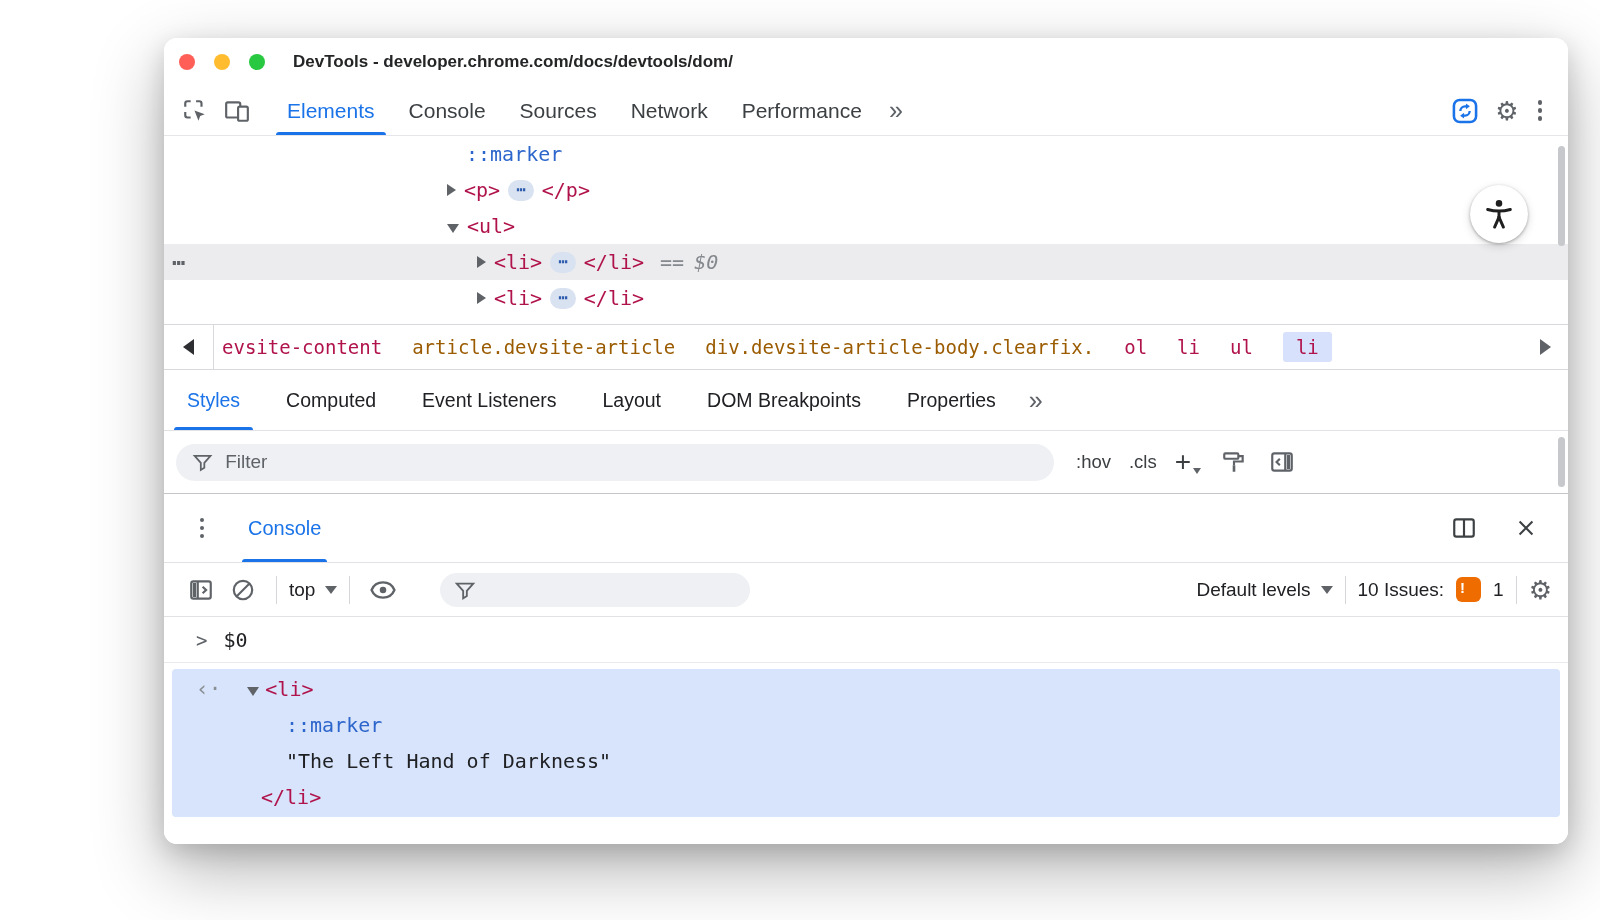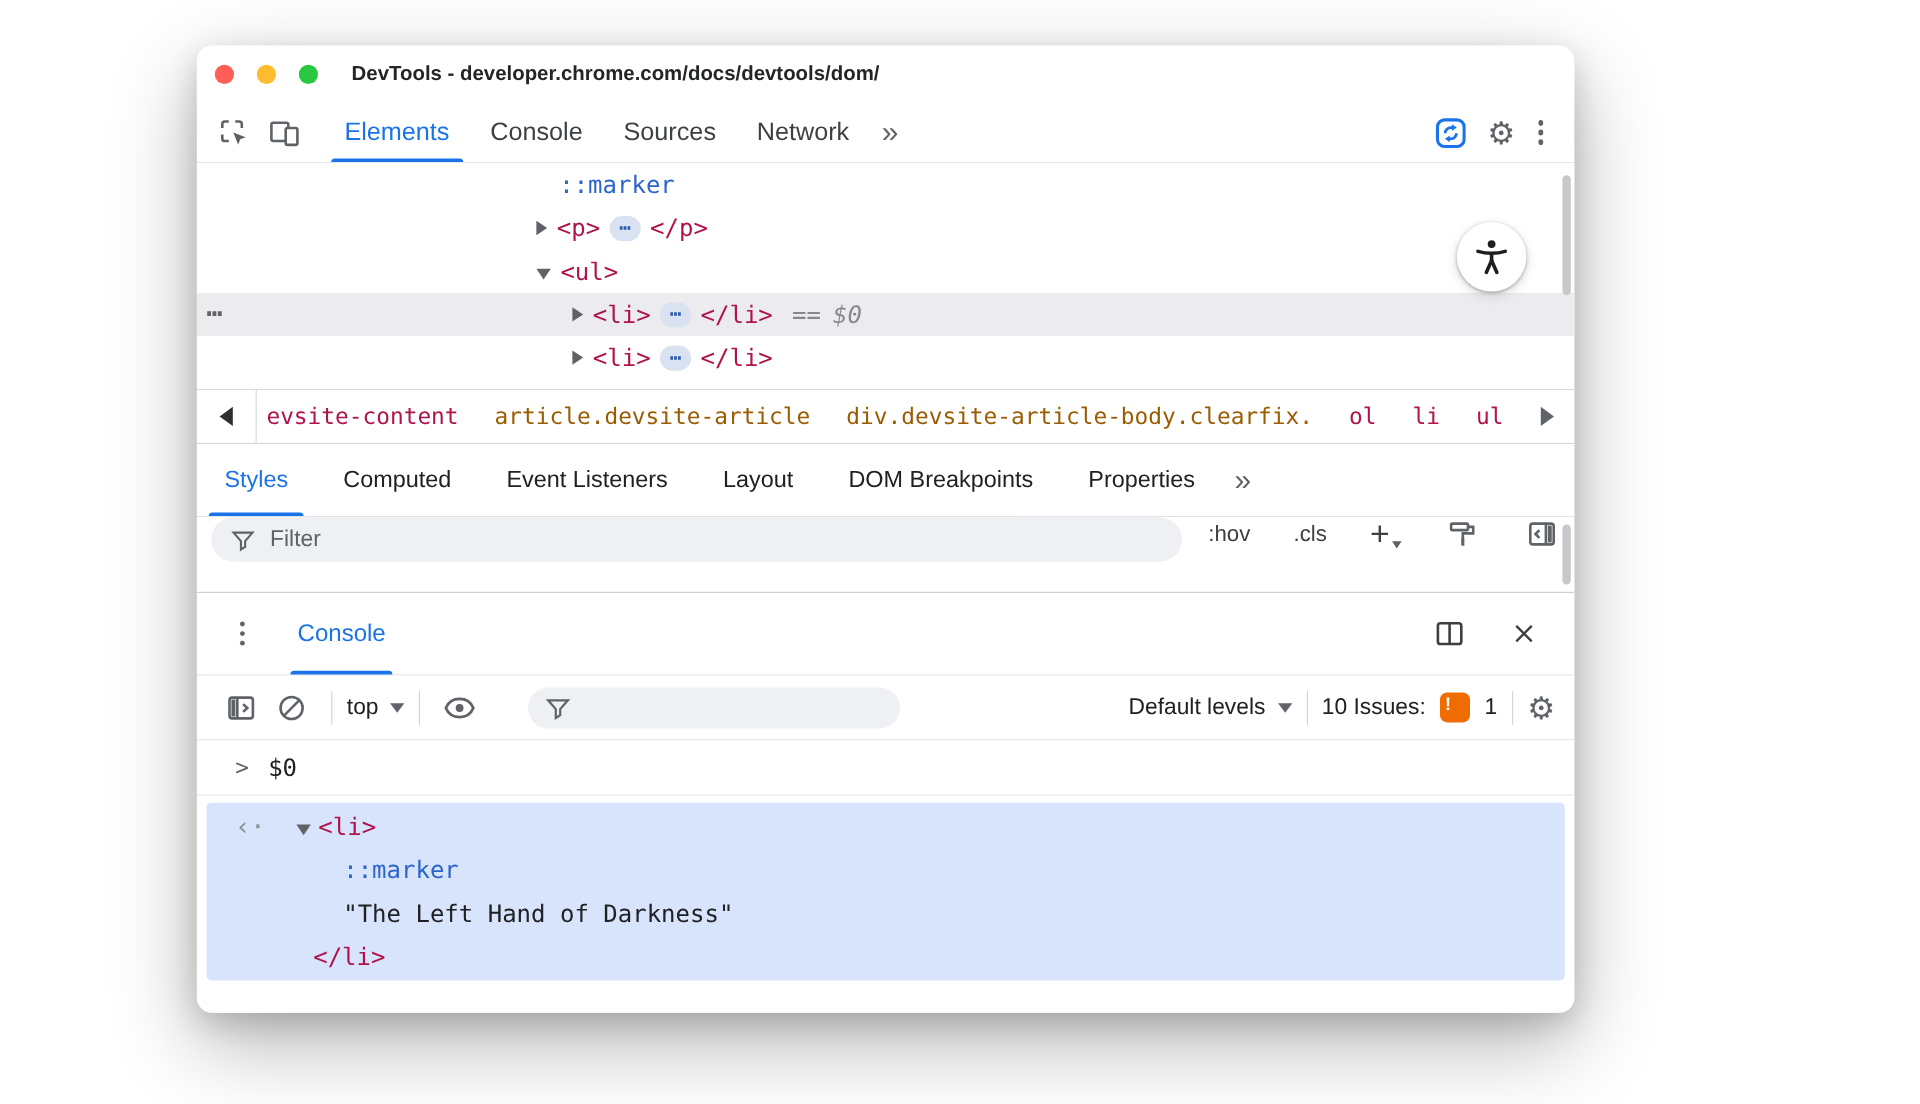--- a/index.html
+++ b/index.html
@@ -1,19 +1,19 @@
 <!DOCTYPE html>
 <html style="--accent: #1a73e8; --tag: #b0134b; --attr: #9a5b01; --pseudo: #2c65cb; --selection-blue: #d7e4fb; --crumb-selected-bg: #d7e1fb; --issues-badge: #ef6c00; --light-red: #ff5f57; --light-yellow: #febc2e; --light-green: #28c840;"><head>
 <meta charset="utf-8">
 <style>
   * { margin:0; padding:0; box-sizing:border-box; }
   html,body { width:1600px; height:920px; background:#ffffff; font-family:"Liberation Sans", sans-serif; }
 
   .window{
-    position:absolute; left:164px; top:38px; width:1148px; height:806px;
+    position:absolute; left:164px; top:38px; width:1404px; height:806px;
     background:#fff; border-radius:13px; overflow:hidden;
     box-shadow:0 25px 70px rgba(0,0,0,.30), 0 8px 24px rgba(0,0,0,.15);
     display:flex; flex-direction:column;
   }
 
   
   .titlebar{ flex:0 0 48px; display:flex; align-items:center; padding-left:15px; background:#fff; }
   .lights{ display:flex; gap:19px; }
   .light{ width:16px; height:16px; border-radius:50%; cursor:pointer; }
   .light.red{ background:var(--light-red,#ff5f57); }
@@ -66,25 +66,25 @@
   .crumb.attrc{ color:var(--attr,#9a5b01); }
   .crumb.selected{ background:var(--crumb-selected-bg,#d7e1fb); padding:4px 13px; border-radius:3px; }
 
   
   .styles-tabs{ flex:0 0 61px; display:flex; align-items:stretch; border-bottom:1px solid #e0e2e5; background:#fff; }
   .s-tab{ display:flex; align-items:center; padding:0 23px; font-size:19.5px; color:#202124; position:relative; cursor:pointer; white-space:nowrap; }
   .s-tab.active{ color:var(--accent,#1a73e8); }
   .s-tab.active::after{ content:""; position:absolute; left:10px; right:10px; bottom:0; height:3px; background:var(--accent,#1a73e8); border-radius:3px 3px 0 0; }
 
   
-  .filter-row{ flex:0 0 62px; display:flex; align-items:flex-start; padding:0 12px; position:relative; background:#fff; }
+  .filter-row{ flex:0 0 62px; display:flex; align-items:center; padding:0 12px; position:relative; background:#fff; }
   .filter-input{ width:878px; height:37px; border-radius:19px; background:#eef0f3; display:flex; align-items:center; padding:0 16px; gap:12px; }
   .filter-input input{ border:none; background:transparent; outline:none; font-size:19px; color:#202124; width:100%; font-family:"Liberation Sans",sans-serif; }
   .filter-input input::placeholder{ color:#5f6368; }
-  .sf-controls{ display:flex; align-items:center; gap:36px; margin-left:22px; font-size:18.5px; color:#3c4043; }
+  .sf-controls{ display:flex; align-items:center; gap:18px; margin-left:22px; font-size:18.5px; color:#3c4043; }
   .txt-btn{ cursor:pointer; }
   .plus-btn{ font-size:28px; font-weight:400; display:flex; align-items:flex-end; cursor:pointer; line-height:1; }
   .mini-caret{ width:0; height:0; border-left:4px solid transparent; border-right:4px solid transparent; border-top:6px solid #5f6368; margin:0 0 2px 2px; }
   .filter-row .scrollbar-v{ top:6px; height:50px; }
 
   
   .console-header{ flex:0 0 70px; display:flex; align-items:stretch; border-top:1px solid #c3c5c9; border-bottom:1px solid #e0e2e5; padding:0 26px; background:#fff; }
   .console-tab{ margin-left:28px; display:flex; align-items:center; font-size:20px; color:var(--accent,#1a73e8); position:relative; padding:0 6px; cursor:pointer; }
   .console-tab::after{ content:""; position:absolute; left:0; right:0; bottom:0; height:3px; background:var(--accent,#1a73e8); border-radius:3px 3px 0 0; }
   .ch-right{ margin-left:auto; display:flex; align-items:center; gap:30px; }
@@ -146,20 +146,23 @@
           <span>Elements</span>
         </div>
       <div class="tab">
           <span>Console</span>
         </div>
       <div class="tab">
           <span>Sources</span>
         </div>
       <div class="tab">
           <span>Network</span>
+        </div>
+      <div class="tab">
+          <span>Performance</span>
         </div>
     </div>
     <div class="more-glyph">»</div>
     <div class="mt-spacer"></div>
     <button class="icon-btn">
       <svg width="28" height="28" viewBox="0 0 24 24" fill="none">
         <rect x="2.5" y="2.5" width="19" height="19" rx="5" stroke="#1a73e8" stroke-width="2.2"></rect>
         <path d="M8 12a4 4 0 0 1 4-4h1.5" stroke="#1a73e8" stroke-width="2"></path>
         <path d="M12.8 5.6l3.4 2.4-3.4 2.4z" fill="#1a73e8"></path>
         <path d="M16 12a4 4 0 0 1-4 4h-1.5" stroke="#1a73e8" stroke-width="2"></path>

